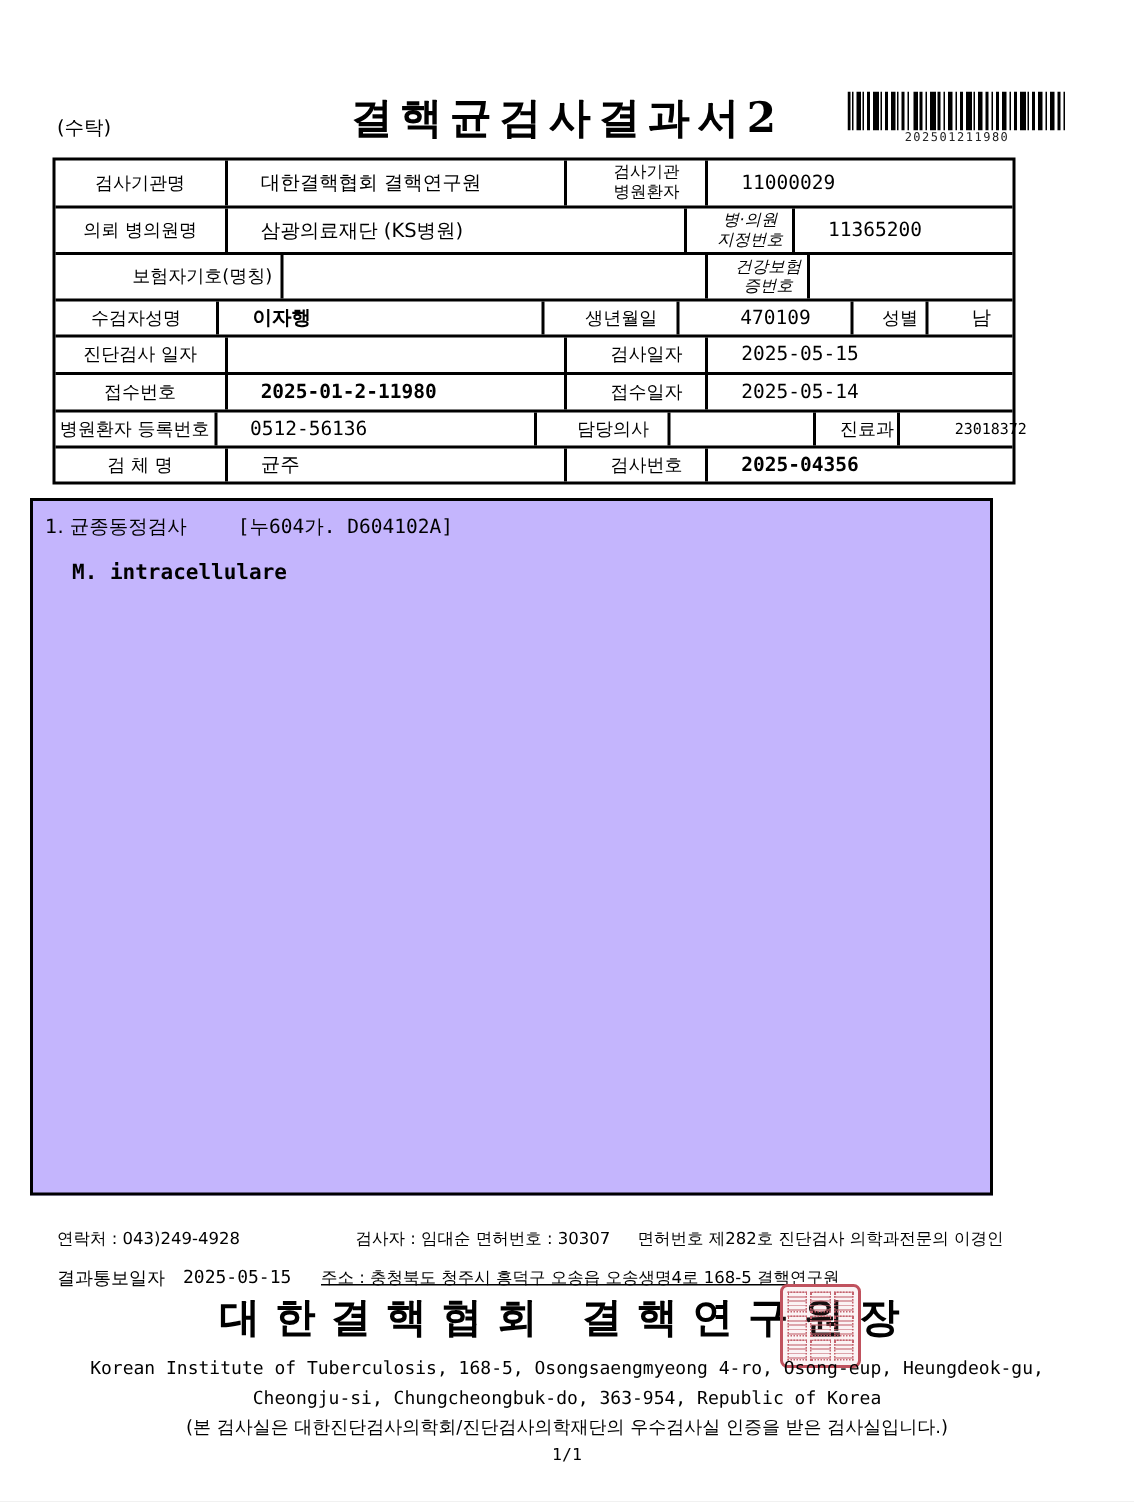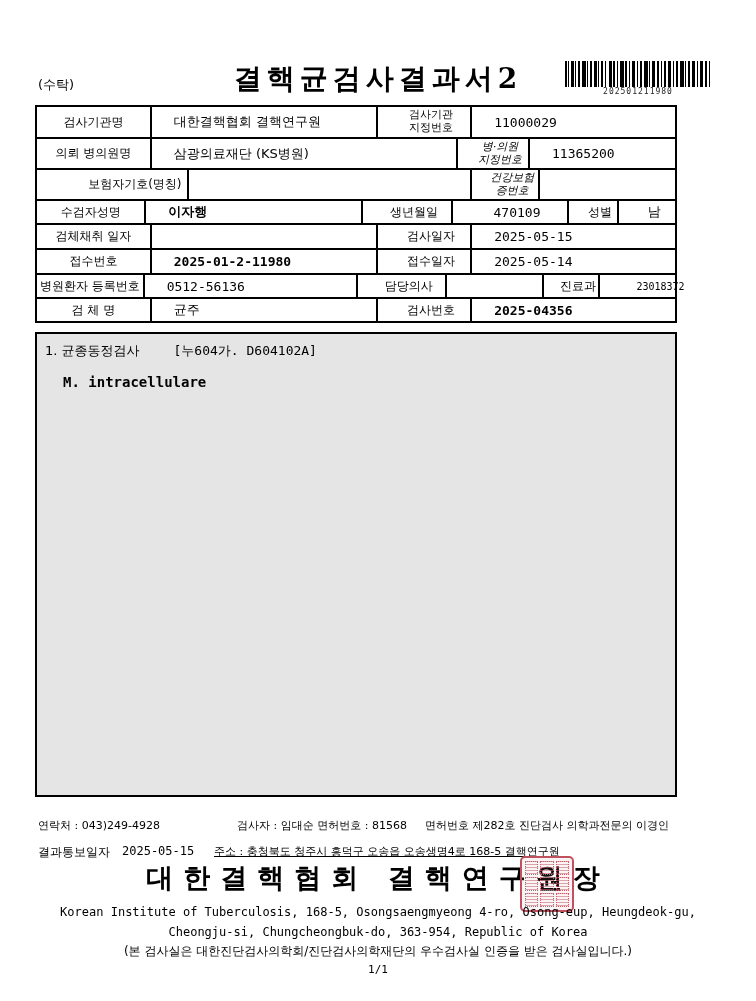--- a/index.html
+++ b/index.html
@@ -30,22 +30,22 @@
   .cell:last-child{border-right:none;}
   .lab{justify-content:center;text-align:center;}
   .lab2{justify-content:center;text-align:center;font-size:11px;line-height:1.15;white-space:pre-line;}
   .val{padding-left:8px;font-size:13px;}
   .num{font-family:"DejaVu Sans Mono",monospace;}
   .bold{font-weight:bold;}
   .small{font-size:10px;}
   .ctr{justify-content:center;padding-left:0;}
   
   .result-box{
-    position:absolute;left:35px;top:332px;width:642px;height:465px;
-    border:2px solid #000;box-sizing:border-box;background:#e5e5e5;
+    position:absolute;left:20px;top:332px;width:642px;height:465px;
+    border:2px solid #000;box-sizing:border-box;background:#c4b5fd;
   }
   .result-line{position:absolute;left:8px;top:8px;font-size:13px;}
   .result-code{margin-left:34px;font-family:"DejaVu Sans Mono",monospace;font-size:13px;}
   .organism{position:absolute;left:26px;top:40px;font-size:14px;font-weight:bold;font-family:"DejaVu Sans Mono",monospace;}
   
   .f-line1{position:absolute;top:818px;left:0;width:756px;font-size:11px;}
   .f-contact{position:absolute;left:38px;}
   .f-examiner{position:absolute;left:237px;}
   .f-license{position:absolute;left:425px;}
   .f-line2{position:absolute;top:844px;left:0;width:756px;font-size:12px;}
@@ -131,21 +131,21 @@
         <rect x="144" y="0" width="1" height="26"></rect>
     </svg>
     <div class="barcode-num">202501211980</div>
   </div>
 
   <div class="info-table">
     <div class="trow h1">
       <div class="cell lab w123">검사기관명</div>
       <div class="cell val w227">대한결핵협회 결핵연구원</div>
       <div class="cell lab2 w86">검사기관
-지정번호</div>
+병원환자</div>
       <div class="cell val num w202">11000029</div>
     </div>
     <div class="trow h2">
       <div class="cell lab w123">의뢰 병의원명</div>
       <div class="cell val w313">삼광의료재단 (KS병원)</div>
       <div class="cell lab2 w62">병·의원
 지정번호</div>
       <div class="cell val num w140">11365200</div>
     </div>
     <div class="trow h3">
@@ -157,21 +157,21 @@
     </div>
     <div class="trow h4">
       <div class="cell lab w123">수검자성명</div>
       <div class="cell val bold w227">이자행</div>
       <div class="cell lab w86">생년월일</div>
       <div class="cell val num ctr w114">470109</div>
       <div class="cell lab w41">성별</div>
       <div class="cell val ctr w47">남</div>
     </div>
     <div class="trow h5">
-      <div class="cell lab w123">검체채취 일자</div>
+      <div class="cell lab w123">진단검사 일자</div>
       <div class="cell val w227"></div>
       <div class="cell lab w86">검사일자</div>
       <div class="cell val num w202">2025-05-15</div>
     </div>
     <div class="trow h6">
       <div class="cell lab w123">접수번호</div>
       <div class="cell val num bold w227">2025-01-2-11980</div>
       <div class="cell lab w86">접수일자</div>
       <div class="cell val num w202">2025-05-14</div>
     </div>
@@ -193,21 +193,21 @@
 
   <div class="result-box">
     <div class="result-line">
       <span>1. 균종동정검사</span><span class="result-code">[누604가. D604102A]</span>
     </div>
     <div class="organism">M. intracellulare</div>
   </div>
 
   <div class="f-line1">
     <span class="f-contact">연락처 : 043)249-4928</span>
-    <span class="f-examiner">검사자 : 임대순  면허번호 : 81568</span>
+    <span class="f-examiner">검사자 : 임대순  면허번호 : 30307</span>
     <span class="f-license">면허번호 제282호 진단검사 의학과전문의 이경인</span>
   </div>
   <div class="f-line2">
     <span class="f-rdate-label">결과통보일자</span>
     <span class="f-rdate">2025-05-15</span>
     <span class="f-addr-kr">주소 : 충청북도 청주시 흥덕구 오송읍 오송생명4로 168-5 결핵연구원</span>
   </div>
 
   <div class="signature">대한결핵협회 결핵연구원장</div>
   <div class="seal">

